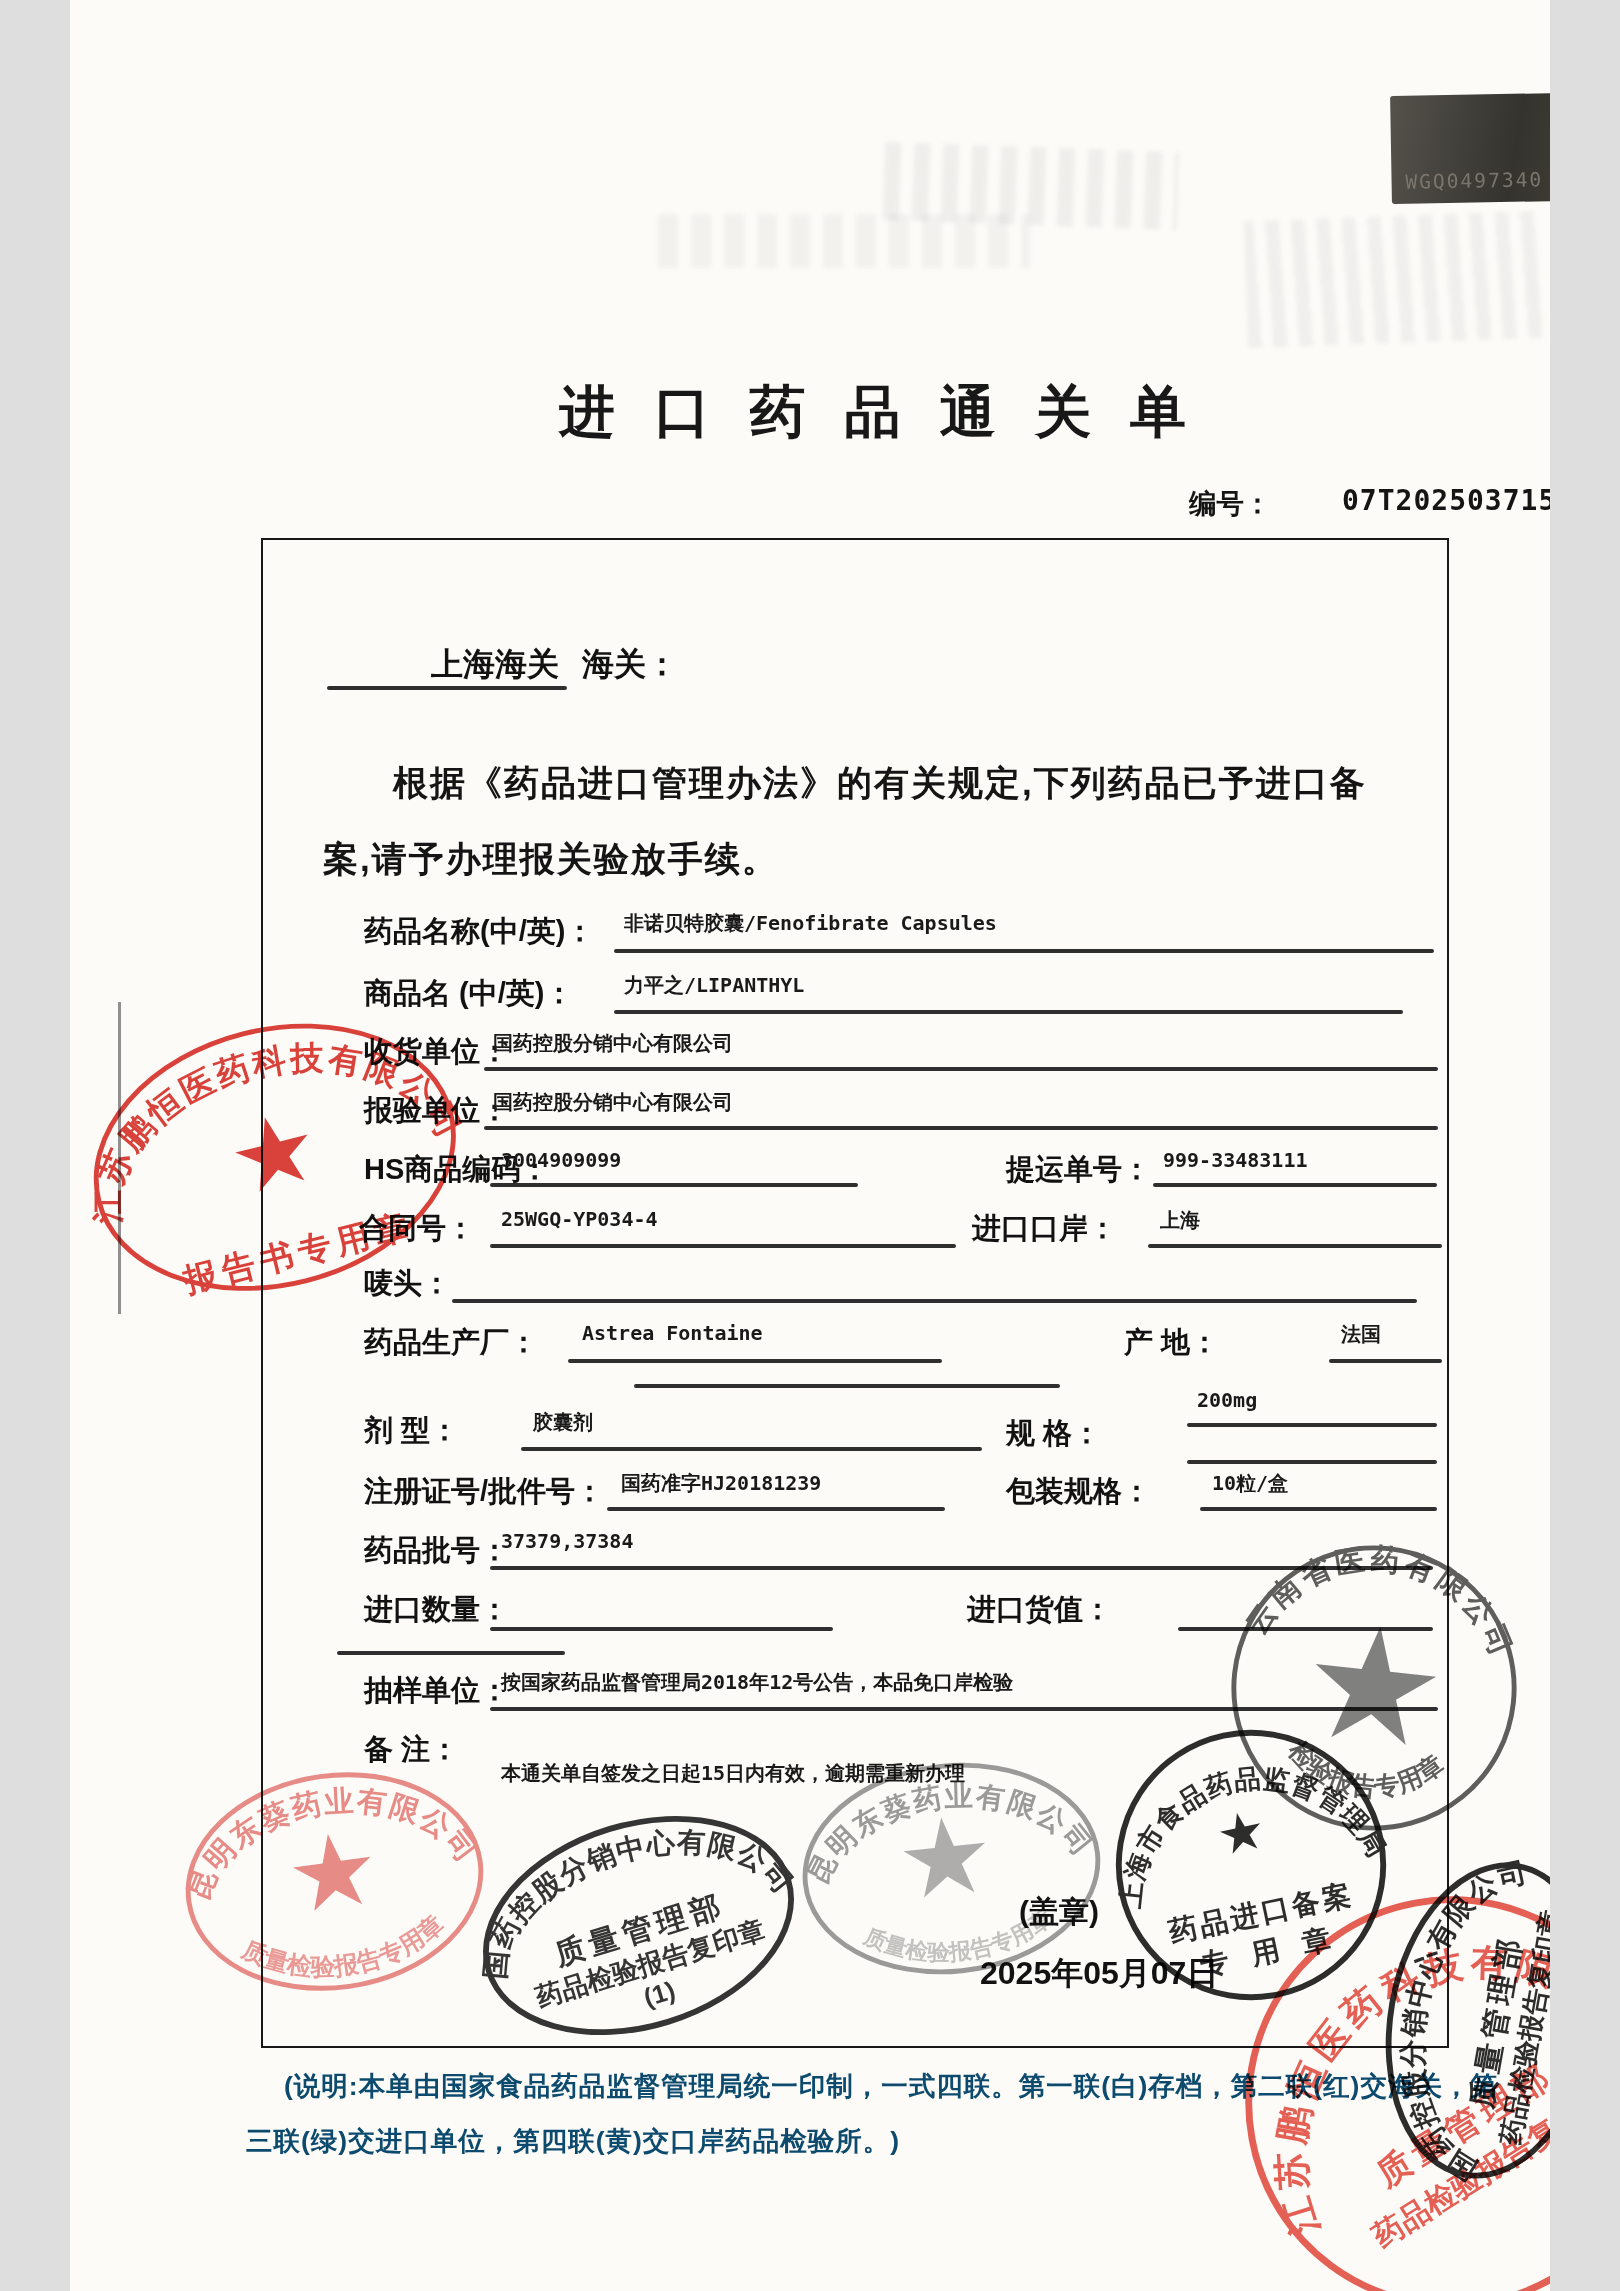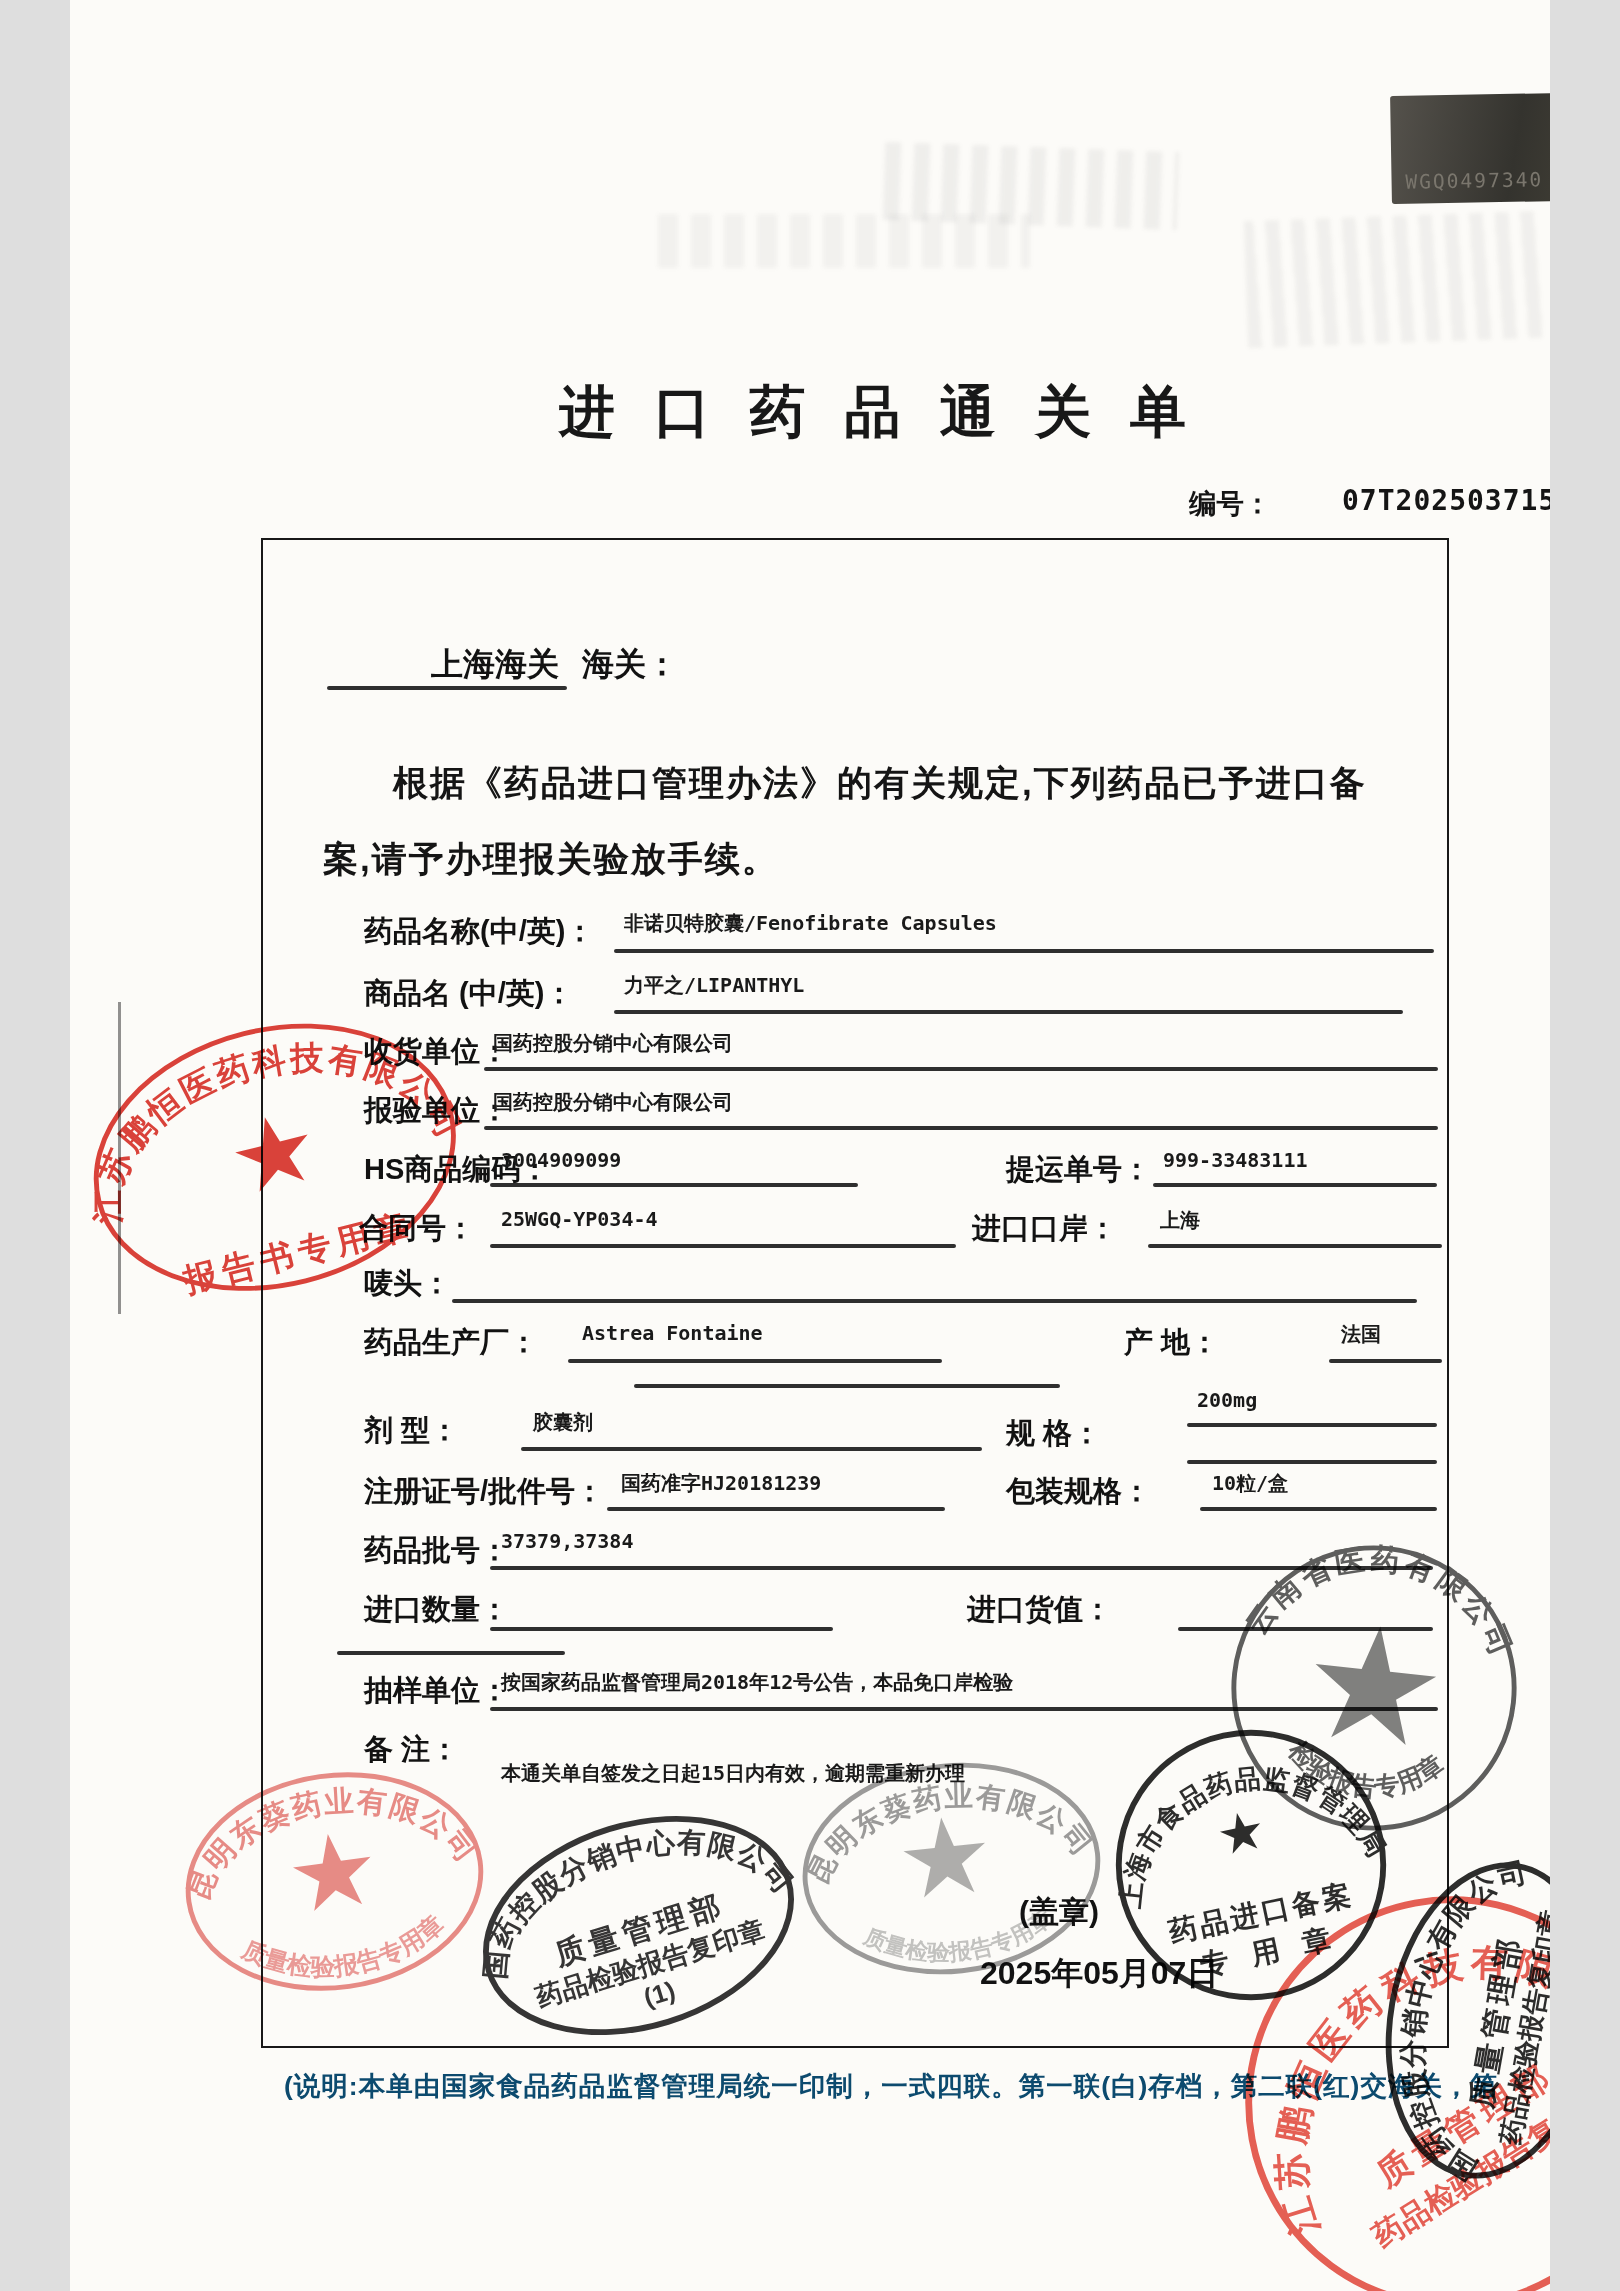--- a/index.html
+++ b/index.html
@@ -124,20 +124,21 @@
   <div class="val" style="left:431px;top:1669px;font-weight:700;">按国家药品监督管理局2018年12号公告，本品免口岸检验</div>
   <div class="ul" style="left:420px;top:1707px;width:948px;"></div>
 
   <div class="lbl" style="left:294px;top:1730px;">备  注：</div>
   <div class="val" style="left:431px;top:1728px;font-weight:700;margin-top:32px;">本通关单自签发之日起15日内有效，逾期需重新办理</div>
 
   <div class="lbl" style="left:949px;top:1892px;font-size:30px;">(盖章)</div>
   <div class="lbl" style="left:910px;top:1952px;font-size:32px;">2025年05月07日</div>
 
   <div class="footer" style="left:214px;top:2068px;">(说明:本单由国家食品药品监督管理局统一印制，一式四联。第一联(白)存档，第二联(红)交海关，第</div>
+  <div class="footer" style="left:176px;top:2123px;">三联(绿)交进口单位，第四联(黄)交口岸药品检验所。)</div>
 
   <svg class="stamp" style="left:9.8px;top:1010px;color:#d8291f;opacity:.88;transform:rotate(-14deg);" width="392" height="304" viewBox="0 0 400 310">
     <ellipse cx="200" cy="150" rx="185" ry="130" fill="none" stroke="currentColor" stroke-width="5"></ellipse>
     <path id="a1" d="M 34 160 A 168 112 0 0 1 366 160" fill="none"></path>
     <text fill="currentColor" font-size="34" font-weight="700" letter-spacing="3">
       <textPath href="#a1" startOffset="50%" text-anchor="middle">江苏鹏恒医药科技有限公司</textPath>
     </text>
     <polygon fill="currentColor" points="0,-100 22.45,-30.9 95.1,-30.9 36.33,11.8 58.8,80.9 0,38.2 -58.8,80.9 -36.33,11.8 -95.1,-30.9 -22.45,-30.9" transform="translate(200,148) scale(0.4)"></polygon>
     <text x="200" y="262" text-anchor="middle" fill="currentColor" font-size="34" font-weight="700" letter-spacing="6">报告书专用章</text>
   </svg>

